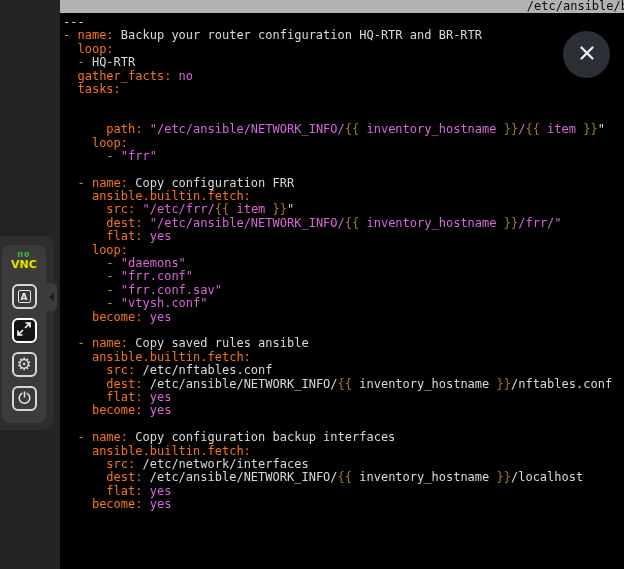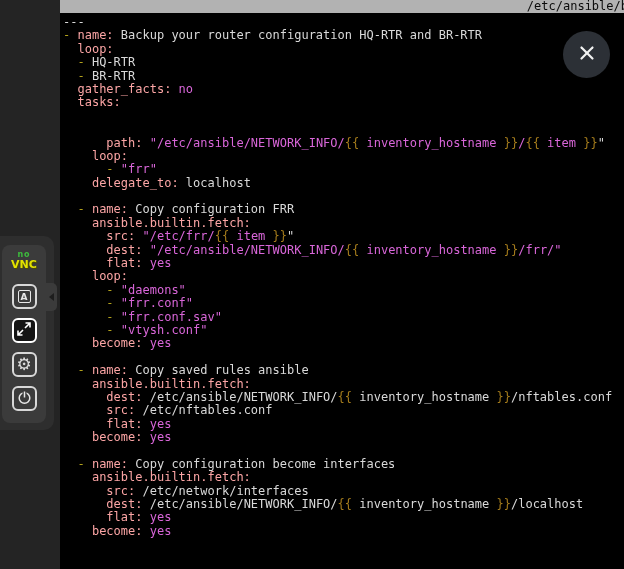--- a/index.html
+++ b/index.html
@@ -7,21 +7,21 @@
          font-family:"DejaVu Sans Mono","Liberation Mono",monospace;}
   
   .terminal{position:absolute;left:60px;top:0;width:564px;height:569px;background:#000;overflow:hidden;}
   .titlebar{position:relative;height:13px;background:#b2b2b2;color:#0a0a0a;
             font-size:12px;line-height:13px;white-space:pre;overflow:hidden;}
   .titlebar .app{padding-left:12px;}
   .titlebar .path{position:absolute;right:-4px;top:0;}
   .content{padding:3px 0 0 3px;}
   .line{height:13.4px;font-size:12px;line-height:13.4px;white-space:pre;}
   .c-w{color:#d9d9d9}
-  .c-k{color:#fca5a5}
+  .c-k{color:#f97316}
   .c-m{color:#d966d9}
   .c-y{color:#b3a21c}
   .c-j{color:#a67d1c}
   .c-r{background:#b01010;color:#b01010}
   
   .panel-back{position:absolute;left:0;top:236px;width:54px;height:194px;background:#2e2e2e;border-radius:0 10px 10px 0;}
   .panel{position:absolute;left:2px;top:245px;width:44px;height:178px;background:#3b3b3b;border-radius:8px;
          display:flex;flex-direction:column;align-items:center;}
   .logo{margin-top:6px;text-align:center;font-family:"DejaVu Sans","Liberation Sans",sans-serif;line-height:1;}
   .logo .no{display:block;font-size:8px;font-weight:bold;color:#3dbd3d;letter-spacing:1px;}
@@ -50,50 +50,48 @@
   <div class="terminal">
     <div class="titlebar">
       <span class="app">GNU nano 7.2</span>
       <span class="path">/etc/ansible/b</span>
     </div>
     <div class="content">
         <div class="line"><span class="c-w">---</span></div>
         <div class="line"><span class="c-y">- </span><span class="c-k">name:</span><span class="c-w"> Backup your router configuration HQ-RTR and BR-RTR</span></div>
         <div class="line"><span class="c-w">  </span><span class="c-k">loop:</span></div>
         <div class="line"><span class="c-w">  </span><span class="c-y">- </span><span class="c-w">HQ-RTR</span></div>
-        <div class="line"><span class="c-w">  </span><span class="c-y">- </span><span class="c-w">BR-RTR</span></div>
         <div class="line"><span class="c-w">  </span><span class="c-k">gather_facts:</span><span class="c-w"> </span><span class="c-m">no</span></div>
         <div class="line"><span class="c-w">  </span><span class="c-k">tasks:</span></div>
         <div class="line"></div>
         <div class="line"><span class="c-w">    </span></div>
         <div class="line"><span class="c-w">      </span><span class="c-k">path:</span><span class="c-w"> </span><span class="c-m">"/etc/ansible/NETWORK_INFO/</span><span class="c-j">{{</span><span class="c-m"> inventory_hostname </span><span class="c-j">}}</span><span class="c-m">/</span><span class="c-j">{{</span><span class="c-m"> item </span><span class="c-j">}}</span><span class="c-w">"</span></div>
         <div class="line"><span class="c-w">    </span><span class="c-k">loop:</span></div>
         <div class="line"><span class="c-w">      </span><span class="c-y">- </span><span class="c-m">"frr"</span></div>
-        <div class="line"><span class="c-w">    </span><span class="c-k">delegate_to:</span><span class="c-w"> localhost</span></div>
         <div class="line"></div>
         <div class="line"><span class="c-w">  </span><span class="c-y">- </span><span class="c-k">name:</span><span class="c-w"> Copy configuration FRR</span></div>
         <div class="line"><span class="c-w">    </span><span class="c-k">ansible.builtin.fetch:</span></div>
         <div class="line"><span class="c-w">      </span><span class="c-k">src:</span><span class="c-w"> </span><span class="c-m">"/etc/frr/</span><span class="c-j">{{</span><span class="c-m"> item </span><span class="c-j">}}</span><span class="c-w">"</span></div>
         <div class="line"><span class="c-w">      </span><span class="c-k">dest:</span><span class="c-w"> </span><span class="c-m">"/etc/ansible/NETWORK_INFO/</span><span class="c-j">{{</span><span class="c-m"> inventory_hostname </span><span class="c-j">}}</span><span class="c-m">/frr/"</span></div>
         <div class="line"><span class="c-w">      </span><span class="c-k">flat:</span><span class="c-w"> </span><span class="c-m">yes</span></div>
         <div class="line"><span class="c-w">    </span><span class="c-k">loop:</span></div>
         <div class="line"><span class="c-w">      </span><span class="c-y">- </span><span class="c-m">"daemons"</span></div>
         <div class="line"><span class="c-w">      </span><span class="c-y">- </span><span class="c-m">"frr.conf"</span></div>
         <div class="line"><span class="c-w">      </span><span class="c-y">- </span><span class="c-m">"frr.conf.sav"</span></div>
         <div class="line"><span class="c-w">      </span><span class="c-y">- </span><span class="c-m">"vtysh.conf"</span></div>
         <div class="line"><span class="c-w">    </span><span class="c-k">become:</span><span class="c-w"> </span><span class="c-m">yes</span></div>
         <div class="line"></div>
         <div class="line"><span class="c-w">  </span><span class="c-y">- </span><span class="c-k">name:</span><span class="c-w"> Copy saved rules ansible</span></div>
         <div class="line"><span class="c-w">    </span><span class="c-k">ansible.builtin.fetch:</span></div>
+        <div class="line"><span class="c-w">      </span><span class="c-k">src:</span><span class="c-w"> /etc/nftables.conf</span></div>
         <div class="line"><span class="c-w">      </span><span class="c-k">dest:</span><span class="c-w"> /etc/ansible/NETWORK_INFO/</span><span class="c-j">{{</span><span class="c-w"> inventory_hostname </span><span class="c-j">}}</span><span class="c-w">/nftables.conf</span></div>
-        <div class="line"><span class="c-w">      </span><span class="c-k">src:</span><span class="c-w"> /etc/nftables.conf</span></div>
         <div class="line"><span class="c-w">      </span><span class="c-k">flat:</span><span class="c-w"> </span><span class="c-m">yes</span></div>
         <div class="line"><span class="c-w">    </span><span class="c-k">become:</span><span class="c-w"> </span><span class="c-m">yes</span></div>
         <div class="line"></div>
-        <div class="line"><span class="c-w">  </span><span class="c-y">- </span><span class="c-k">name:</span><span class="c-w"> Copy configuration become interfaces</span></div>
+        <div class="line"><span class="c-w">  </span><span class="c-y">- </span><span class="c-k">name:</span><span class="c-w"> Copy configuration backup interfaces</span></div>
         <div class="line"><span class="c-w">    </span><span class="c-k">ansible.builtin.fetch:</span></div>
         <div class="line"><span class="c-w">      </span><span class="c-k">src:</span><span class="c-w"> /etc/network/interfaces</span></div>
         <div class="line"><span class="c-w">      </span><span class="c-k">dest:</span><span class="c-w"> /etc/ansible/NETWORK_INFO/</span><span class="c-j">{{</span><span class="c-w"> inventory_hostname </span><span class="c-j">}}</span><span class="c-w">/localhost</span></div>
         <div class="line"><span class="c-w">      </span><span class="c-k">flat:</span><span class="c-w"> </span><span class="c-m">yes</span></div>
         <div class="line"><span class="c-w">    </span><span class="c-k">become:</span><span class="c-w"> </span><span class="c-m">yes</span></div>
       </div>
   </div>
 
   <div class="panel-back"></div>
   <div class="panel">

